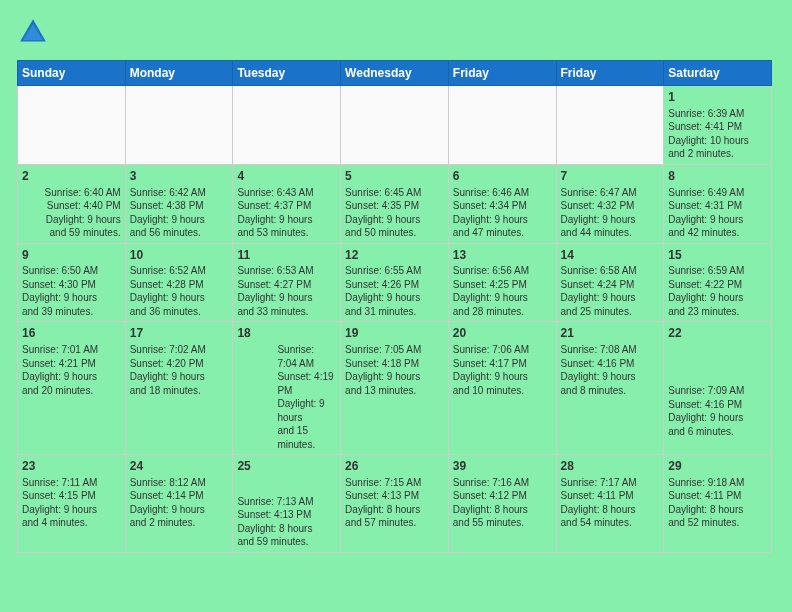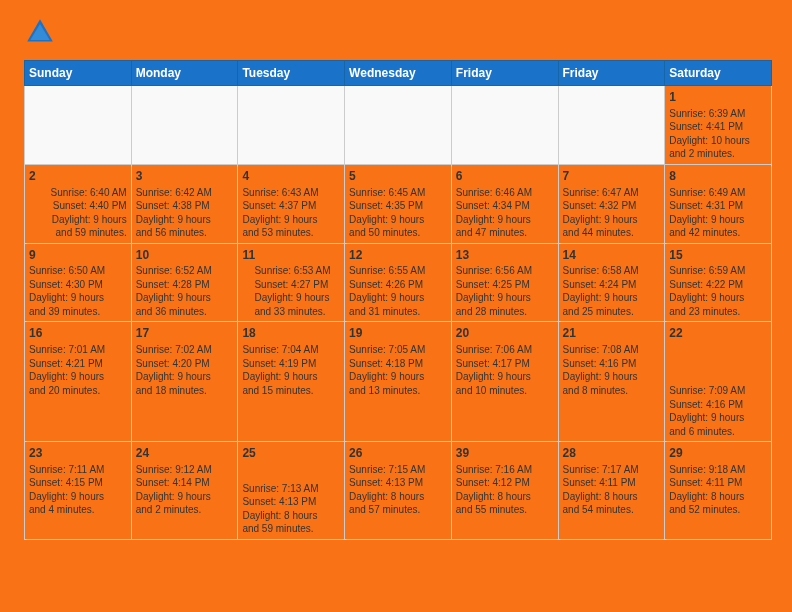--- a/index.html
+++ b/index.html
@@ -6,22 +6,22 @@
     body {
       font-family: Arial, sans-serif;
       background: #fff;
       width: 792px;
       height: 612px;
       overflow: hidden;
     }
     .page {
       width: 792px;
       min-height: 612px;
-      padding: 16px 20px 10px 24px;
-      background: #f97316;
+      padding: 16px 20px 10px 17px;
+      background: #86efac;
     }
     .header {
       display: flex;
       justify-content: space-between;
       align-items: flex-start;
       margin-bottom: 12px;
     }
     .logo {
       display: flex;
       align-items: center;
@@ -202,21 +202,21 @@
           </td>
           <td>
             <span class="day-num">10</span>
             <div class="day-info" style="white-space: pre-line;">Sunrise: 6:52 AM
 Sunset: 4:28 PM
 Daylight: 9 hours
 and 36 minutes.</div>
           </td>
           <td>
             <span class="day-num">11</span>
-            <div class="day-info" style="white-space: pre-line; margin-left: 12px;">Sunrise: 6:53 AM
+            <div class="day-info" style="white-space: pre-line;">Sunrise: 6:53 AM
 Sunset: 4:27 PM
 Daylight: 9 hours
 and 33 minutes.</div>
           </td>
           <td>
             <span class="day-num">12</span>
             <div class="day-info" style="white-space: pre-line;">Sunrise: 6:55 AM
 Sunset: 4:26 PM
 Daylight: 9 hours
 and 31 minutes.</div>
@@ -253,21 +253,21 @@
           </td>
           <td>
             <span class="day-num">17</span>
             <div class="day-info" style="white-space: pre-line;">Sunrise: 7:02 AM
 Sunset: 4:20 PM
 Daylight: 9 hours
 and 18 minutes.</div>
           </td>
           <td>
             <span class="day-num">18</span>
-            <div class="day-info" style="white-space: pre-line;">Sunrise: 7:04 AM
+            <div class="day-info" style="white-space: pre-line; margin-left: 40px;">Sunrise: 7:04 AM
 Sunset: 4:19 PM
 Daylight: 9 hours
 and 15 minutes.</div>
           </td>
           <td>
             <span class="day-num">19</span>
             <div class="day-info" style="white-space: pre-line;">Sunrise: 7:05 AM
 Sunset: 4:18 PM
 Daylight: 9 hours
 and 13 minutes.</div>
@@ -297,21 +297,21 @@
         <tr>
           <td>
             <span class="day-num">23</span>
             <div class="day-info" style="white-space: pre-line;">Sunrise: 7:11 AM
 Sunset: 4:15 PM
 Daylight: 9 hours
 and 4 minutes.</div>
           </td>
           <td>
             <span class="day-num">24</span>
-            <div class="day-info" style="white-space: pre-line;">Sunrise: 9:12 AM
+            <div class="day-info" style="white-space: pre-line;">Sunrise: 8:12 AM
 Sunset: 4:14 PM
 Daylight: 9 hours
 and 2 minutes.</div>
           </td>
           <td>
             <span class="day-num">25</span>
             <div class="day-info" style="white-space: pre-line; margin-top: 20px;">Sunrise: 7:13 AM
 Sunset: 4:13 PM
 Daylight: 8 hours
 and 59 minutes.</div>

